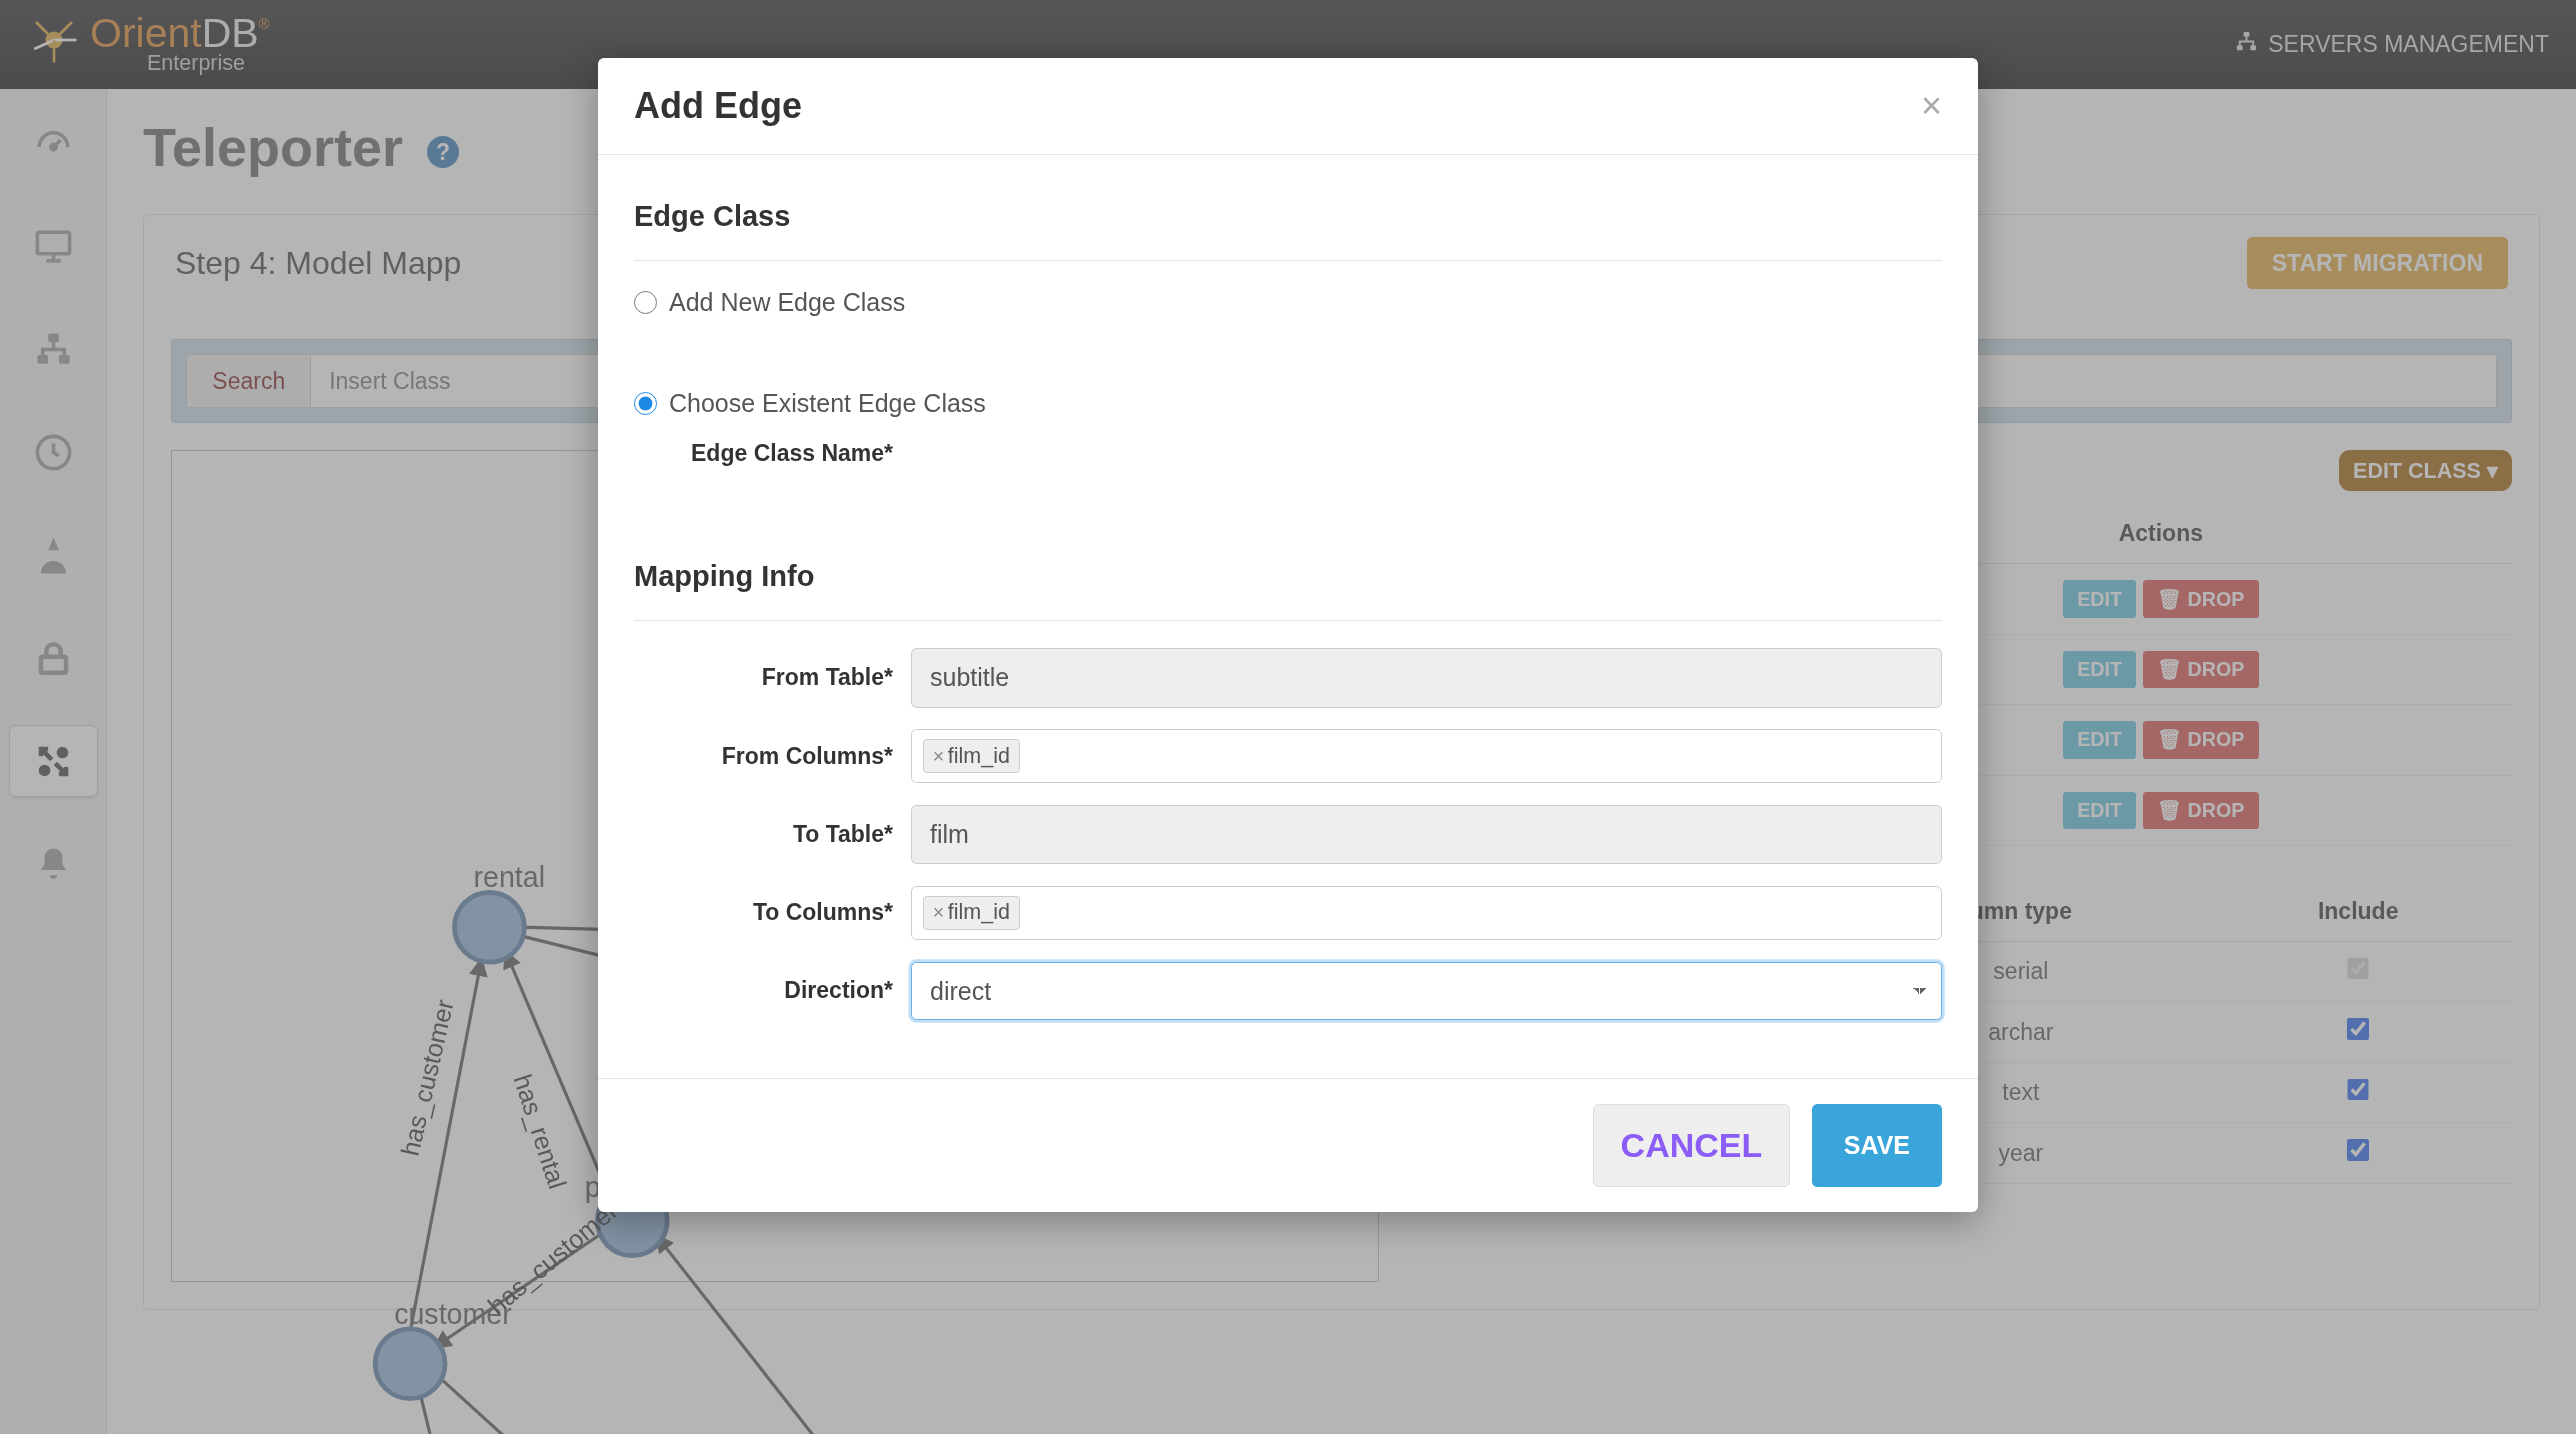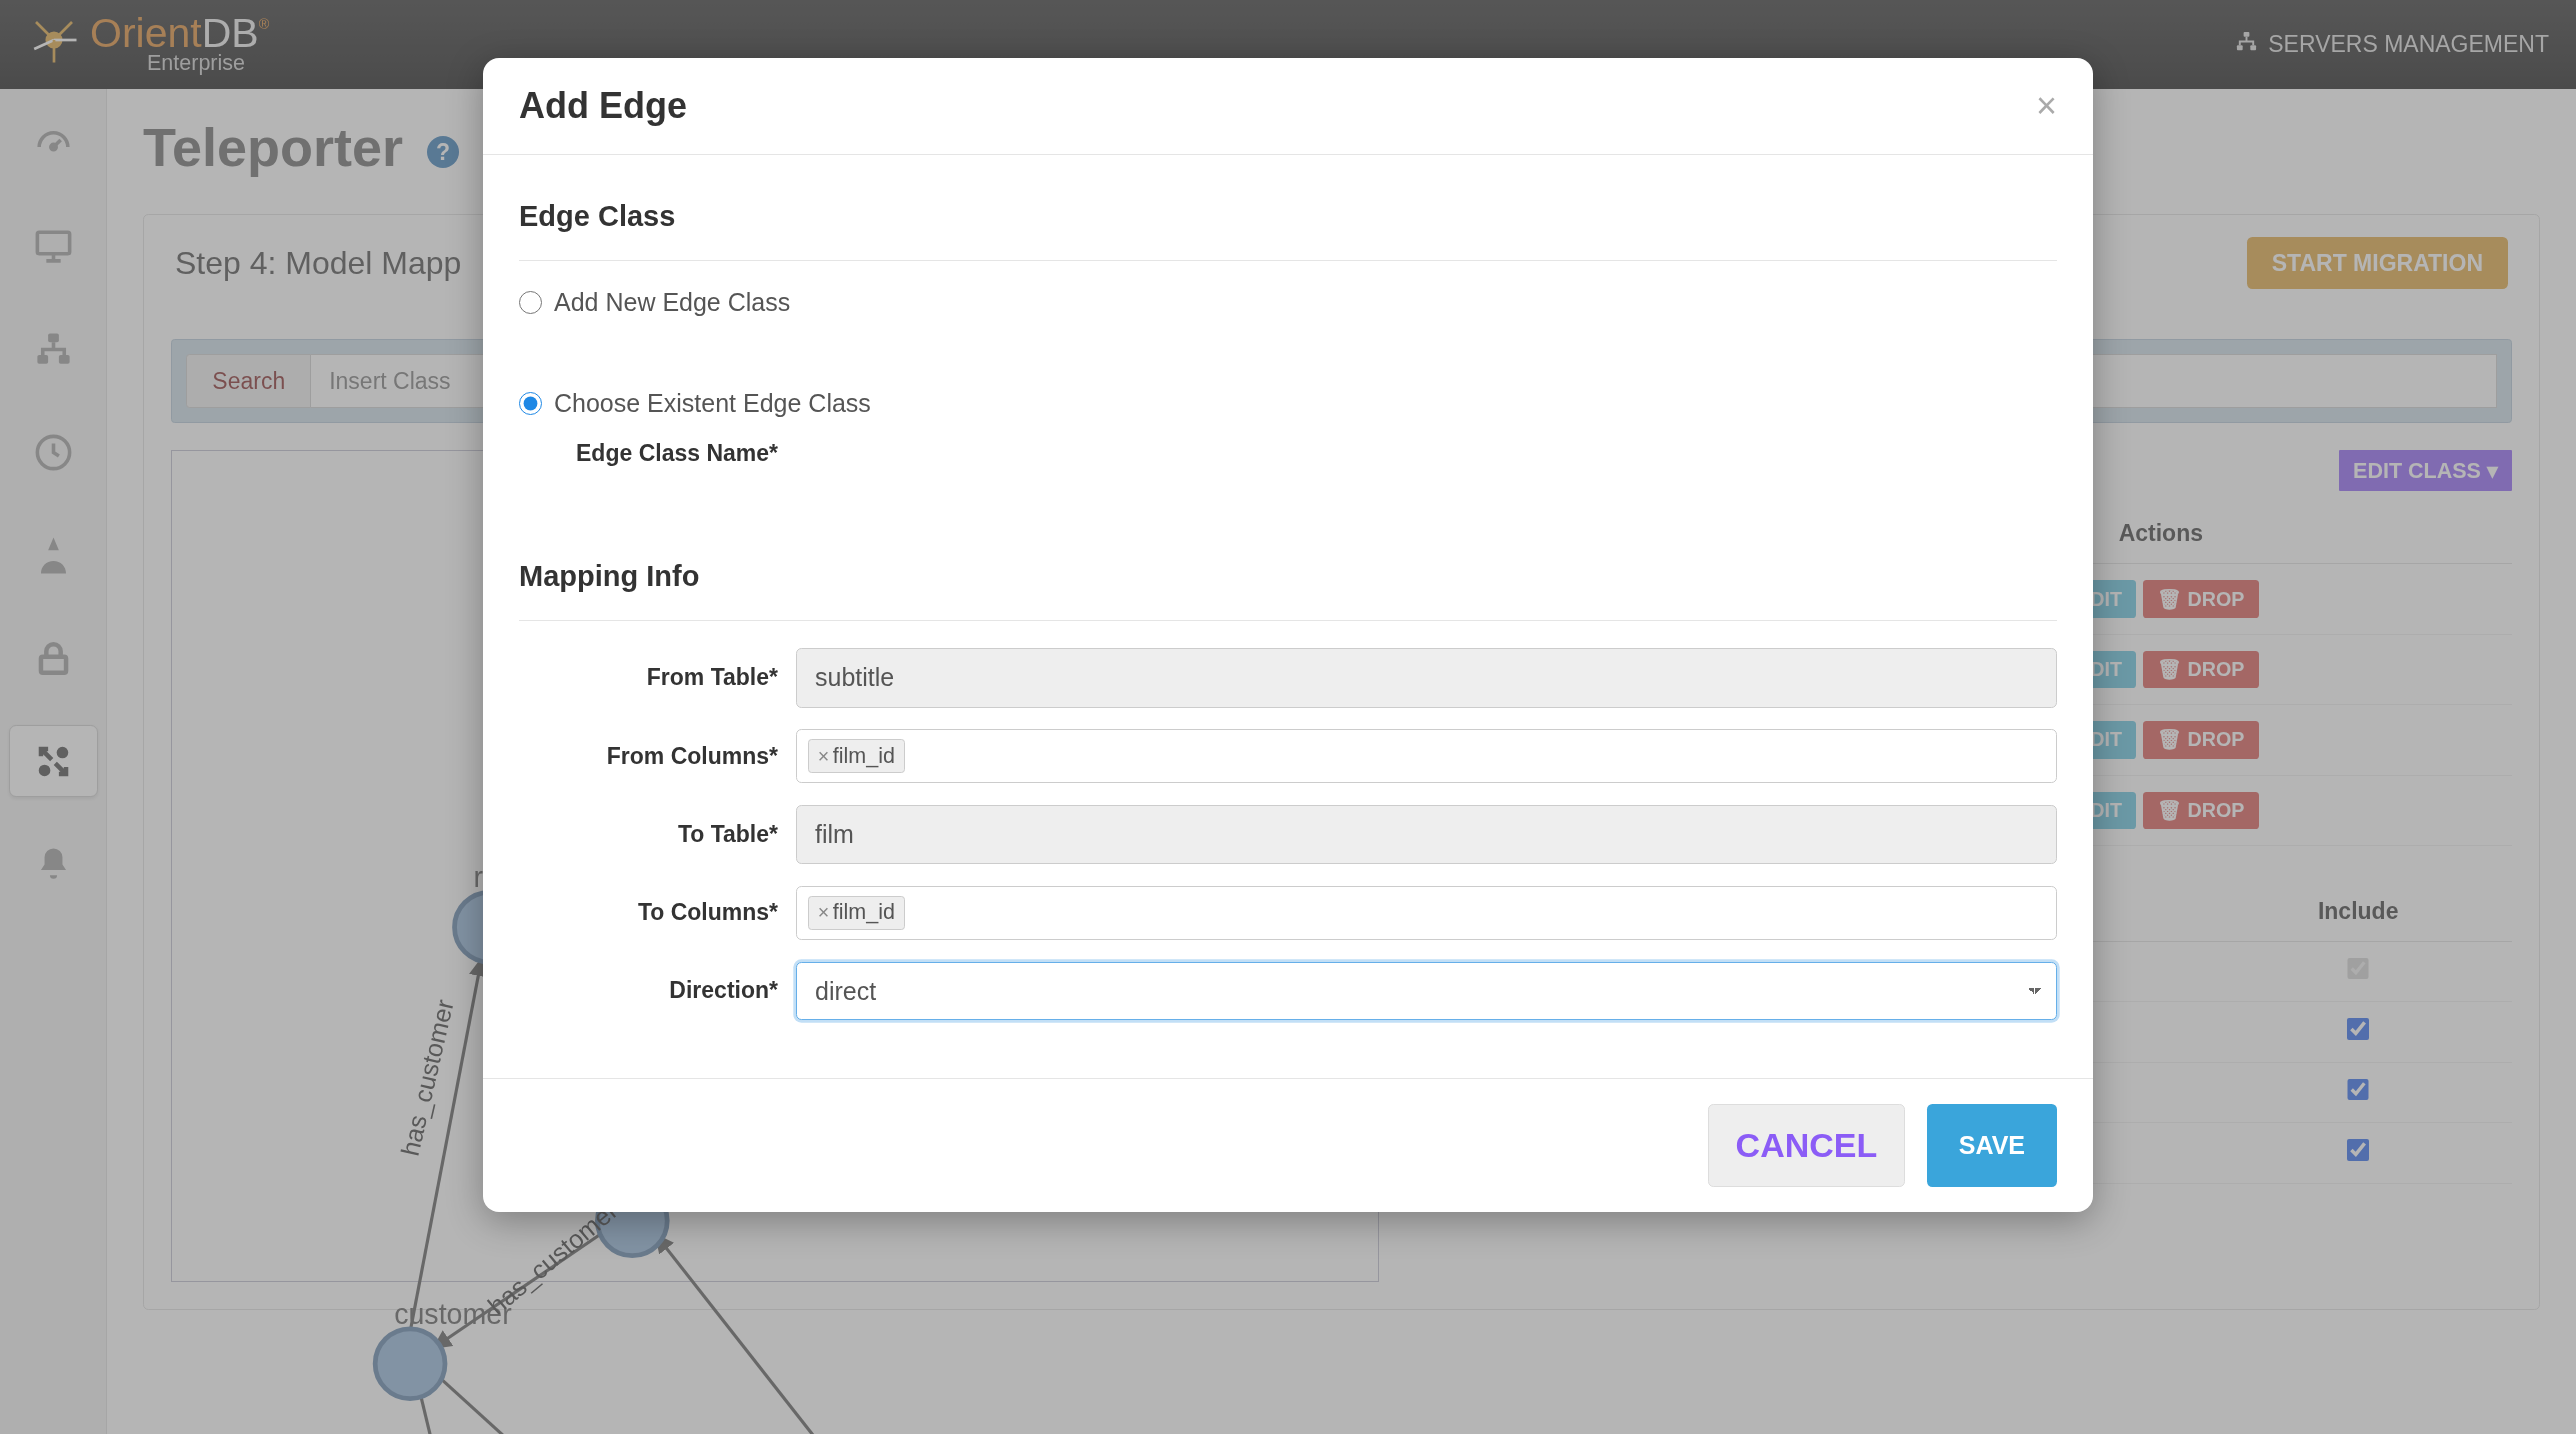--- a/index.html
+++ b/index.html
@@ -35,36 +35,36 @@
 
   .panel-body { padding: 27px; }
   .search-box { background: #c9dbe6; border: 0.9px solid #b0c4d4; padding: 14.3px; border-radius: 3.6px; display:flex; gap:0; width: 100%; }
   .search-box button { background: #eee; border: 0.9px solid #ccc; padding: 12.5px 25px; font-size: 23px; color:#7f1d1d; border-top-left-radius:3.6px; border-bottom-left-radius:3.6px;}
   .search-box input { flex:1; border: 0.9px solid #ccc; padding: 12.5px 18px; font-size:23px; color:#888; border-left:none; }
 
   .content-row { display: flex; gap: 36px; margin-top: 27px; }
   .graph-area { flex: 1.1; border: 0.9px solid #bbc; background:#fff; height: 832px; position: relative; }
   .right-panel { flex: 1; }
 
-  .badge-edit-class { float: right; background: #8b5cf6; color:#fff; padding:7.2px 14.3px; font-size:21.5px; font-weight:700; border-radius:1px;}
+  .badge-edit-class { float: right; background: #a16207; color:#fff; padding:7.2px 14.3px; font-size:21.5px; font-weight:700; border-radius:11px;}
 
   table.props { width:100%; border-collapse: collapse; margin-top: 54px; font-size:23px; }
   table.props th { text-align:center; padding:16px; border-bottom:0.9px solid #ddd; color:#333; font-weight:700; }
   table.props td { text-align:center; padding:16px; border-bottom:0.9px solid #eee; color:#555;}
   .btn-info { background:#5bc0de; color:#fff; padding:7.2px 14.3px; border-radius:3.6px; font-weight:700; border:none; font-size:19.7px;}
   .btn-danger { background:#d9534f; color:#fff; padding:7.2px 14.3px; border-radius:3.6px; font-weight:700; border:none; font-size:19.7px;}
 
   table.cols { width:100%; border-collapse: collapse; margin-top: 36px; font-size:23px; }
   table.cols th { text-align:center; padding:16px; border-bottom:0.9px solid #ddd; }
   table.cols td { text-align:center; padding:16px 10.7px; border-bottom:0.9px solid #eee; color:#555;}
   input[type=checkbox] { width:21.5px; height:21.5px; accent-color:#2563eb; }
 
   
   .overlay { position:absolute; inset:0; background: rgba(120,120,120,0.55); display:flex; justify-content:center; align-items:flex-start; padding-top:58px; }
-  .modal { width: 1610px; background:#fff; border-radius:16px; box-shadow:0 9px 36px rgba(0,0,0,0.3); }
+  .modal { width: 1380px; background:#fff; border-radius:6px; box-shadow:0 9px 36px rgba(0,0,0,0.3); }
   .modal .m-header { padding: 27px 36px; border-bottom: 0.9px solid #e5e5e5; display:flex; align-items:center;}
   .modal .m-header h2 { font-size: 36px; color:#333; margin:0;}
   .modal .m-header .close { margin-left:auto; color:#aaa; font-size:36px; cursor:pointer; }
   .modal .m-body { padding: 27px 36px 36px; }
   .modal h3 { font-size: 29px; color:#333; margin: 18px 0 27px; }
   .modal hr { border:none; border-top:0.9px solid #e5e5e5; margin: 9px 0 27px; }
   .modal .radio-row { display:flex; align-items:center; gap:12px; margin: 18px 0; color:#555; font-size:25px;}
   .modal input[type=radio]{ width:23px; height:23px; accent-color: #1e88e5;}
   .modal .form-row { display:flex; align-items:center; margin: 21.5px 0; }
   .modal .form-row label { width: 277px; text-align:right; padding-right: 18px; color:#333; font-weight:700; font-size:23px;}

